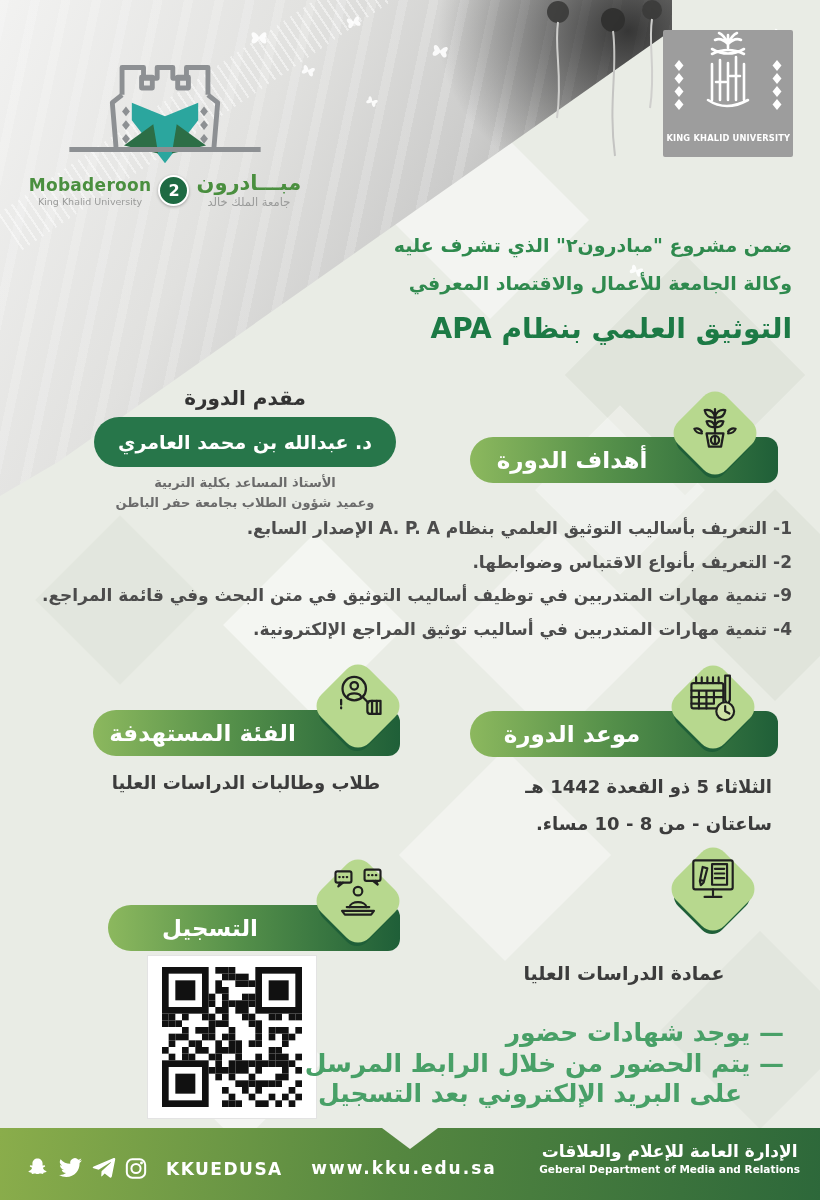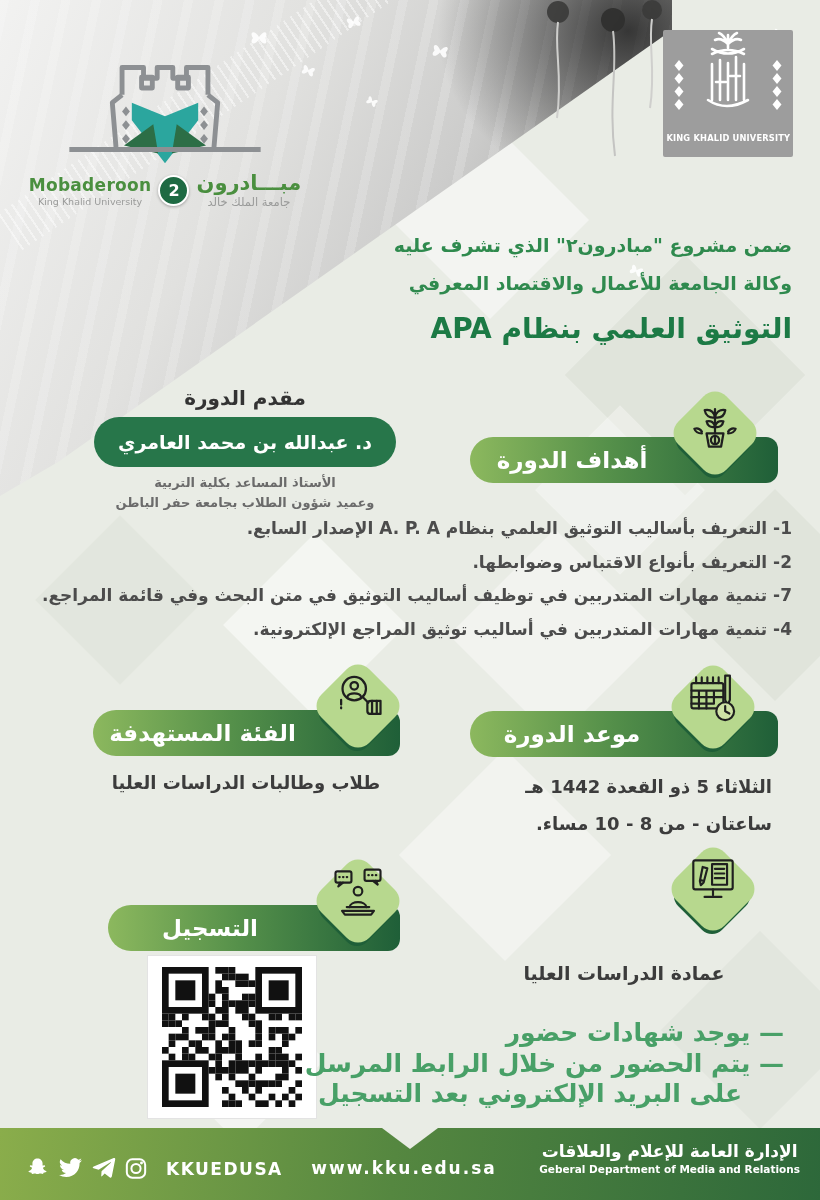--- a/index.html
+++ b/index.html
@@ -252,21 +252,21 @@
           <path d="M32 34c5 1 8-1 9-6-5-1-8 1-9 6z"></path>
         <path d="M18 39c-2-3-5-4-8-3 1 3 4 5 8 5"></path>
           <path d="M46 39c2-3 5-4 8-3-1 3-4 5-8 5"></path>
       </g>
     </svg>
   </div>
 
   <div class="objectives">
     <div>1- التعريف بأساليب التوثيق العلمي بنظام A. P. A الإصدار السابع.</div>
     <div>2- التعريف بأنواع الاقتباس وضوابطها.</div>
-    <div>7- تنمية مهارات المتدربين في توظيف أساليب التوثيق في متن البحث وفي قائمة المراجع.</div>
+    <div>9- تنمية مهارات المتدربين في توظيف أساليب التوثيق في متن البحث وفي قائمة المراجع.</div>
     <div>4- تنمية مهارات المتدربين في أساليب توثيق المراجع الإلكترونية.</div>
   </div>
 
   <div class="bar lc" style="left:93px;width:307px;top:710px;">
     <span class="lbl">الفئة المستهدفة</span>
   </div>
   <div class="dwrap" style="left:310px;top:660px;">
     <div class="dback"></div>
       <div class="dlight"></div>
     <svg class="dicon" viewBox="0 0 64 64">

